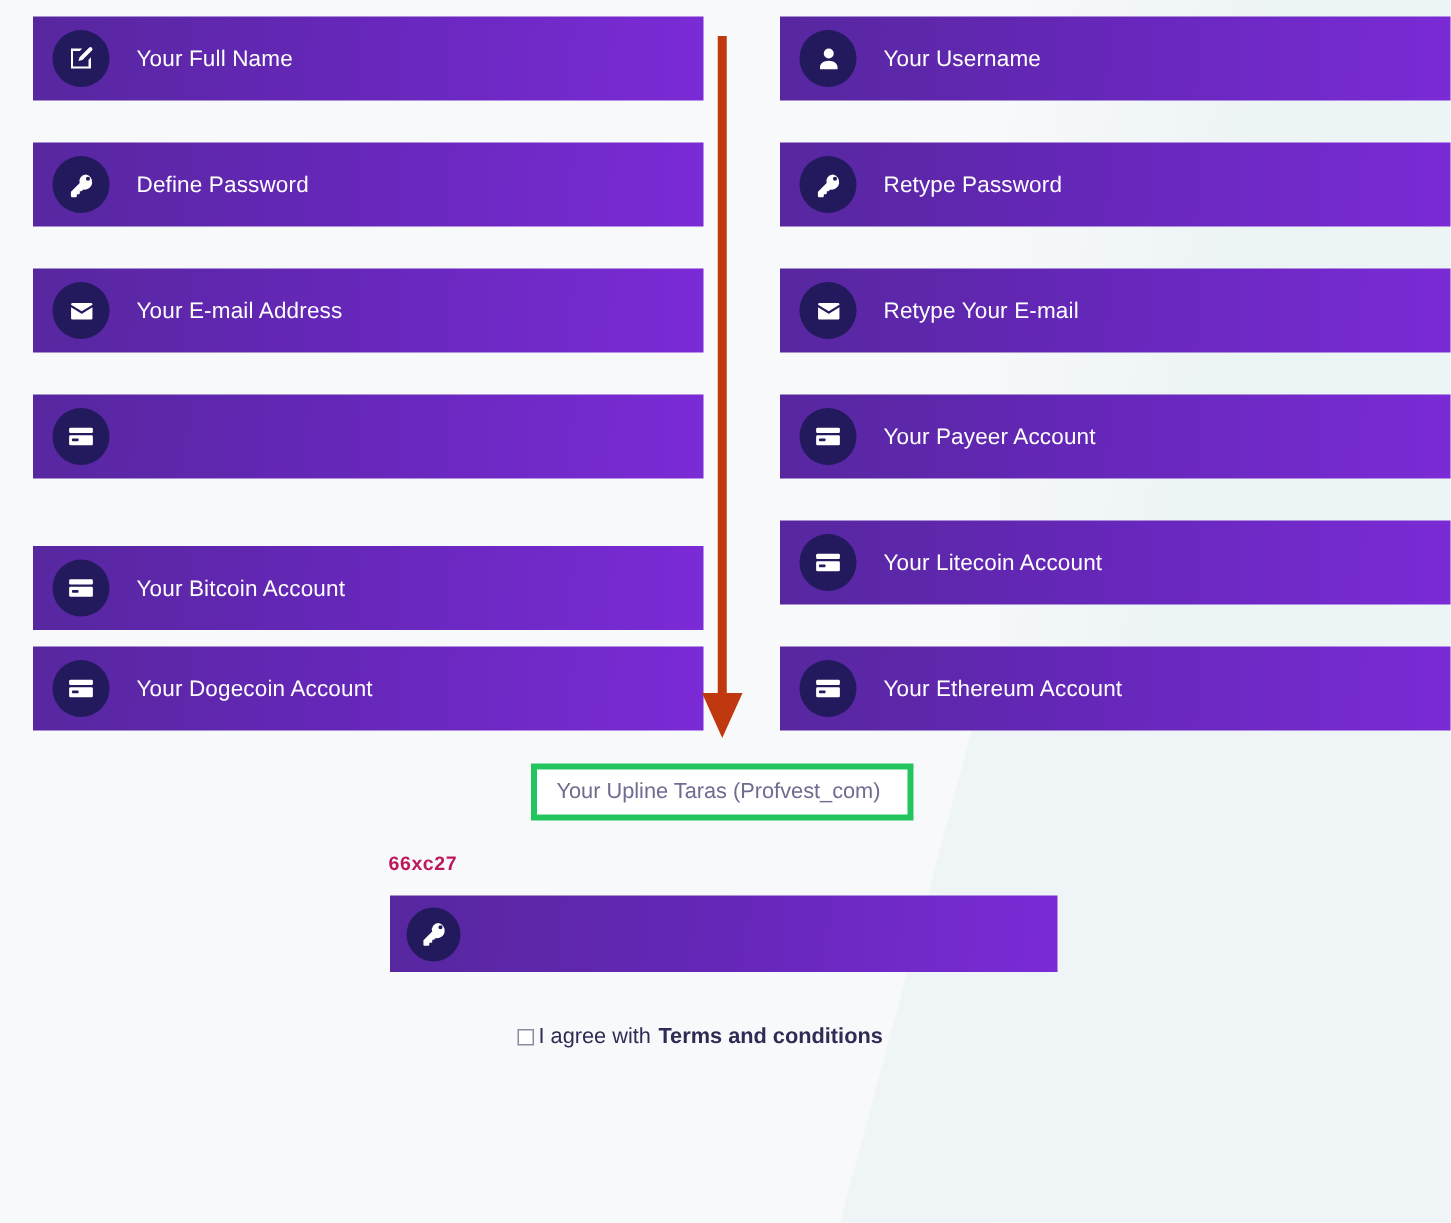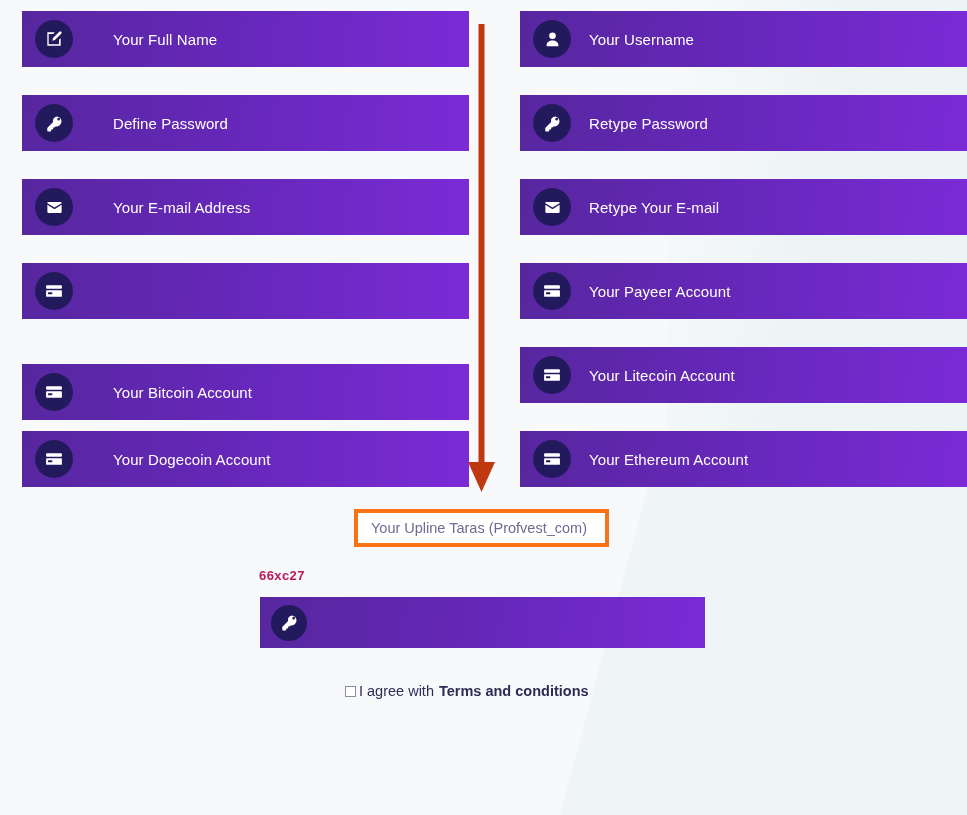--- a/index.html
+++ b/index.html
@@ -43,21 +43,21 @@
 
   
   .field {
     position: absolute;
     height: 56px;
     background: linear-gradient(95deg, #57279f 0%, #6527b8 45%, #7b2bd6 100%);
     display: flex;
     align-items: center;
     box-sizing: border-box;
   }
-  .field.col-left  { left: 22px;  width: 447px; gap: 22px; }
+  .field.col-left  { left: 22px;  width: 447px; }
   .field.col-right { left: 520px; width: 450px; }
 
   .icon-badge {
     width: 38px;
     height: 38px;
     border-radius: 50%;
     background: #231a5e;
     margin-left: 13px;
     flex: 0 0 auto;
     display: flex;
@@ -84,21 +84,21 @@
     pointer-events: none;
   }
 
   
   .upline-wrap {
     position: absolute;
     left: 354px;
     top: 509px;
     width: 255px;
     height: 38px;
-    border: 4px solid #f97316;
+    border: 4px solid #22c55e;
     background: #ffffff;
     box-sizing: border-box;
     display: flex;
     align-items: center;
   }
   .upline-text {
     margin-left: 13px;
     color: #6e6c91;
     font-size: 14.5px;
     white-space: nowrap;

